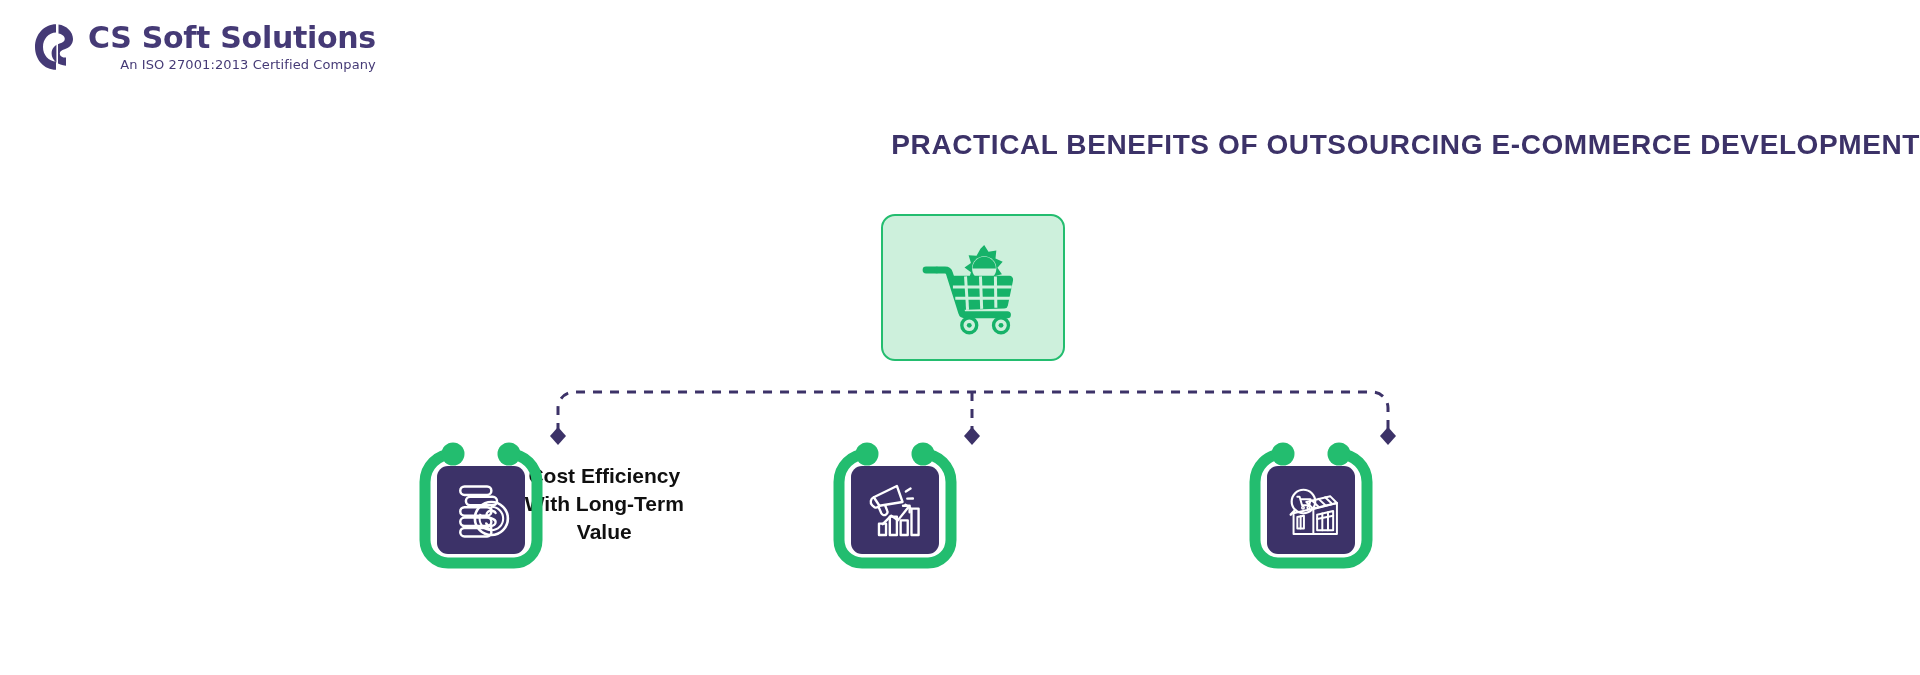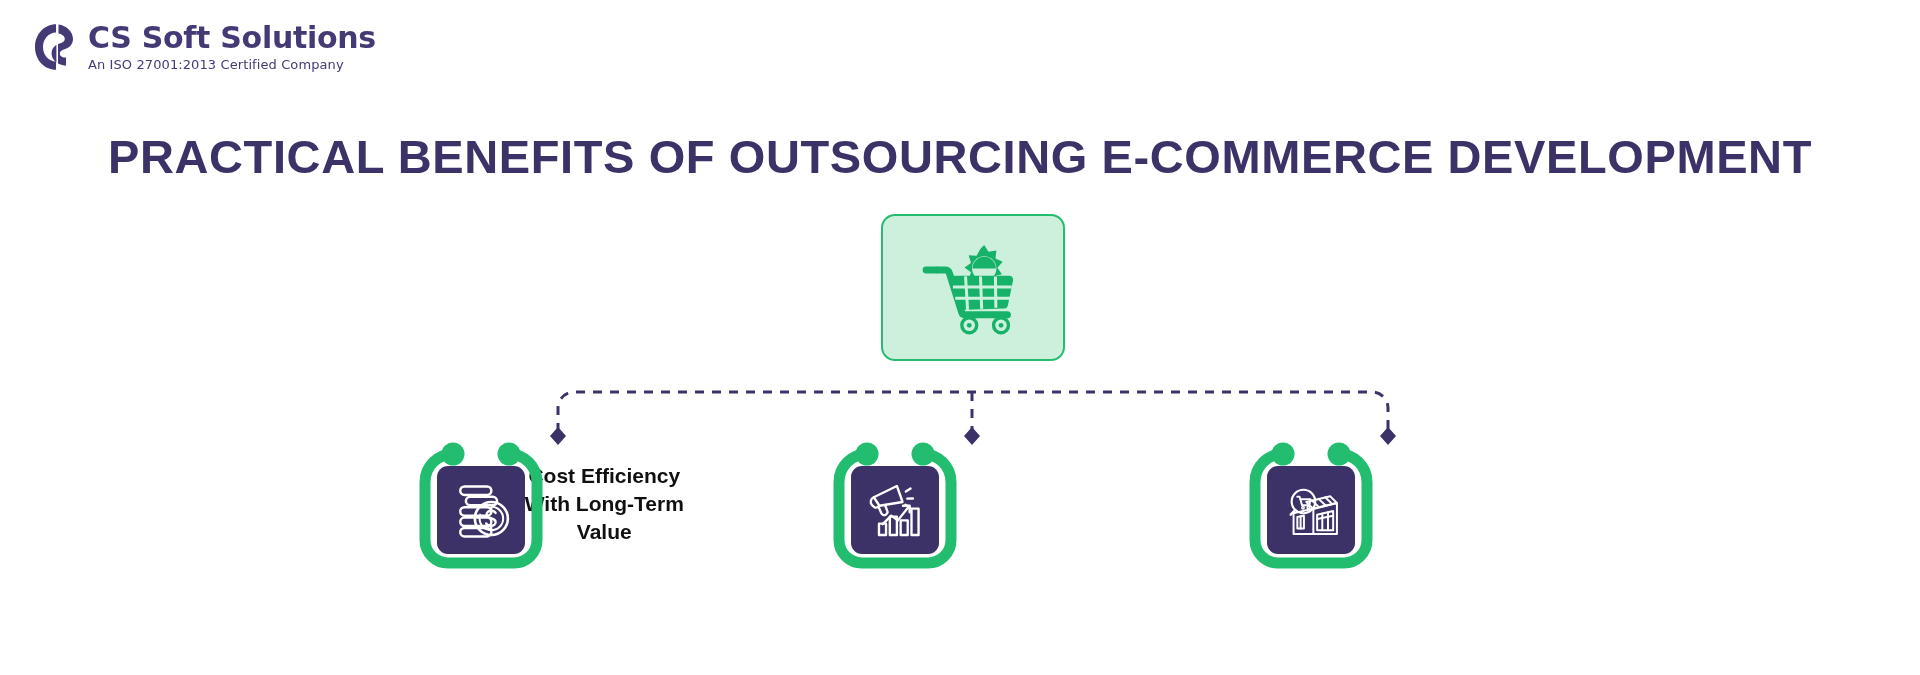--- a/index.html
+++ b/index.html
@@ -28,20 +28,21 @@
   .logo-mark {
     width: 46px;
     height: 50px;
     flex: none;
     display: block;
   }
   .logo-text-col {
     display: flex;
     flex-direction: column;
     justify-content: center;
+    text-align: right;
   }
   .logo-title {
     font-family: "DejaVu Sans", sans-serif;
     font-size: 30px;
     font-weight: 700;
     color: #453a76;
     letter-spacing: -0.3px;
     line-height: 1.05;
     white-space: nowrap;
   }
@@ -54,23 +55,23 @@
     margin-top: 3px;
     white-space: nowrap;
   }
 
   
   .page-title {
     position: absolute;
     left: 0;
     right: 0;
     top: 129px;
-    text-align: center;
+    text-align: right;
     font-family: "Liberation Sans", sans-serif;
-    font-size: 47px;
+    font-size: 28px;
     font-weight: 700;
     color: #3c3268;
     letter-spacing: 0.6px;
     white-space: nowrap;
   }
 
   
   .hero-tile {
     position: absolute;
     left: 881px;

